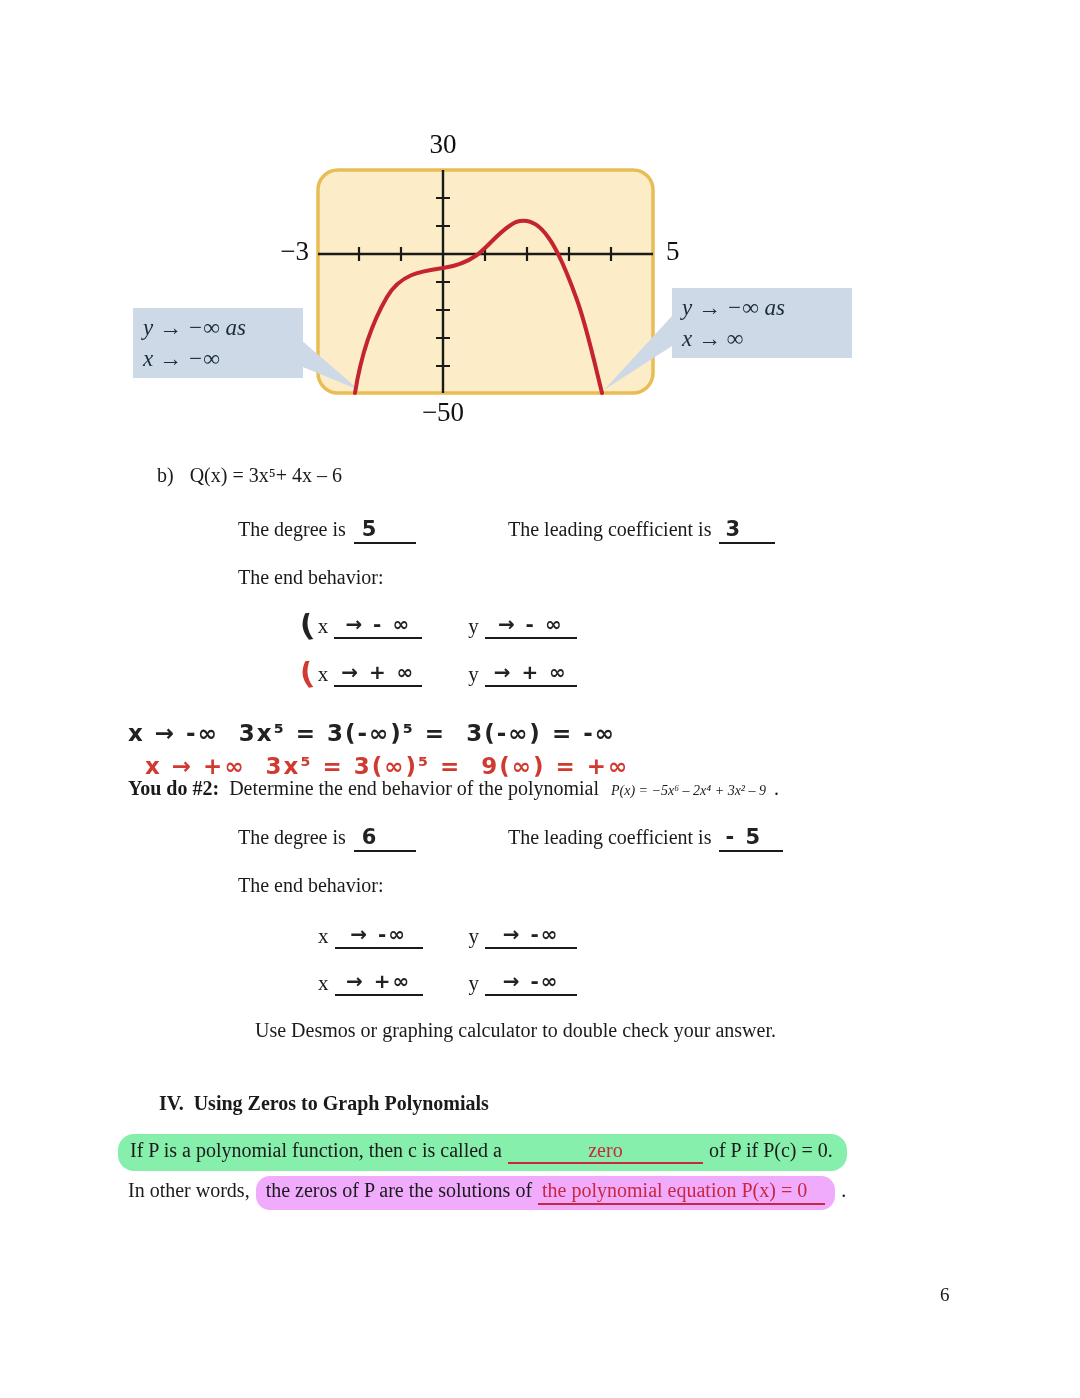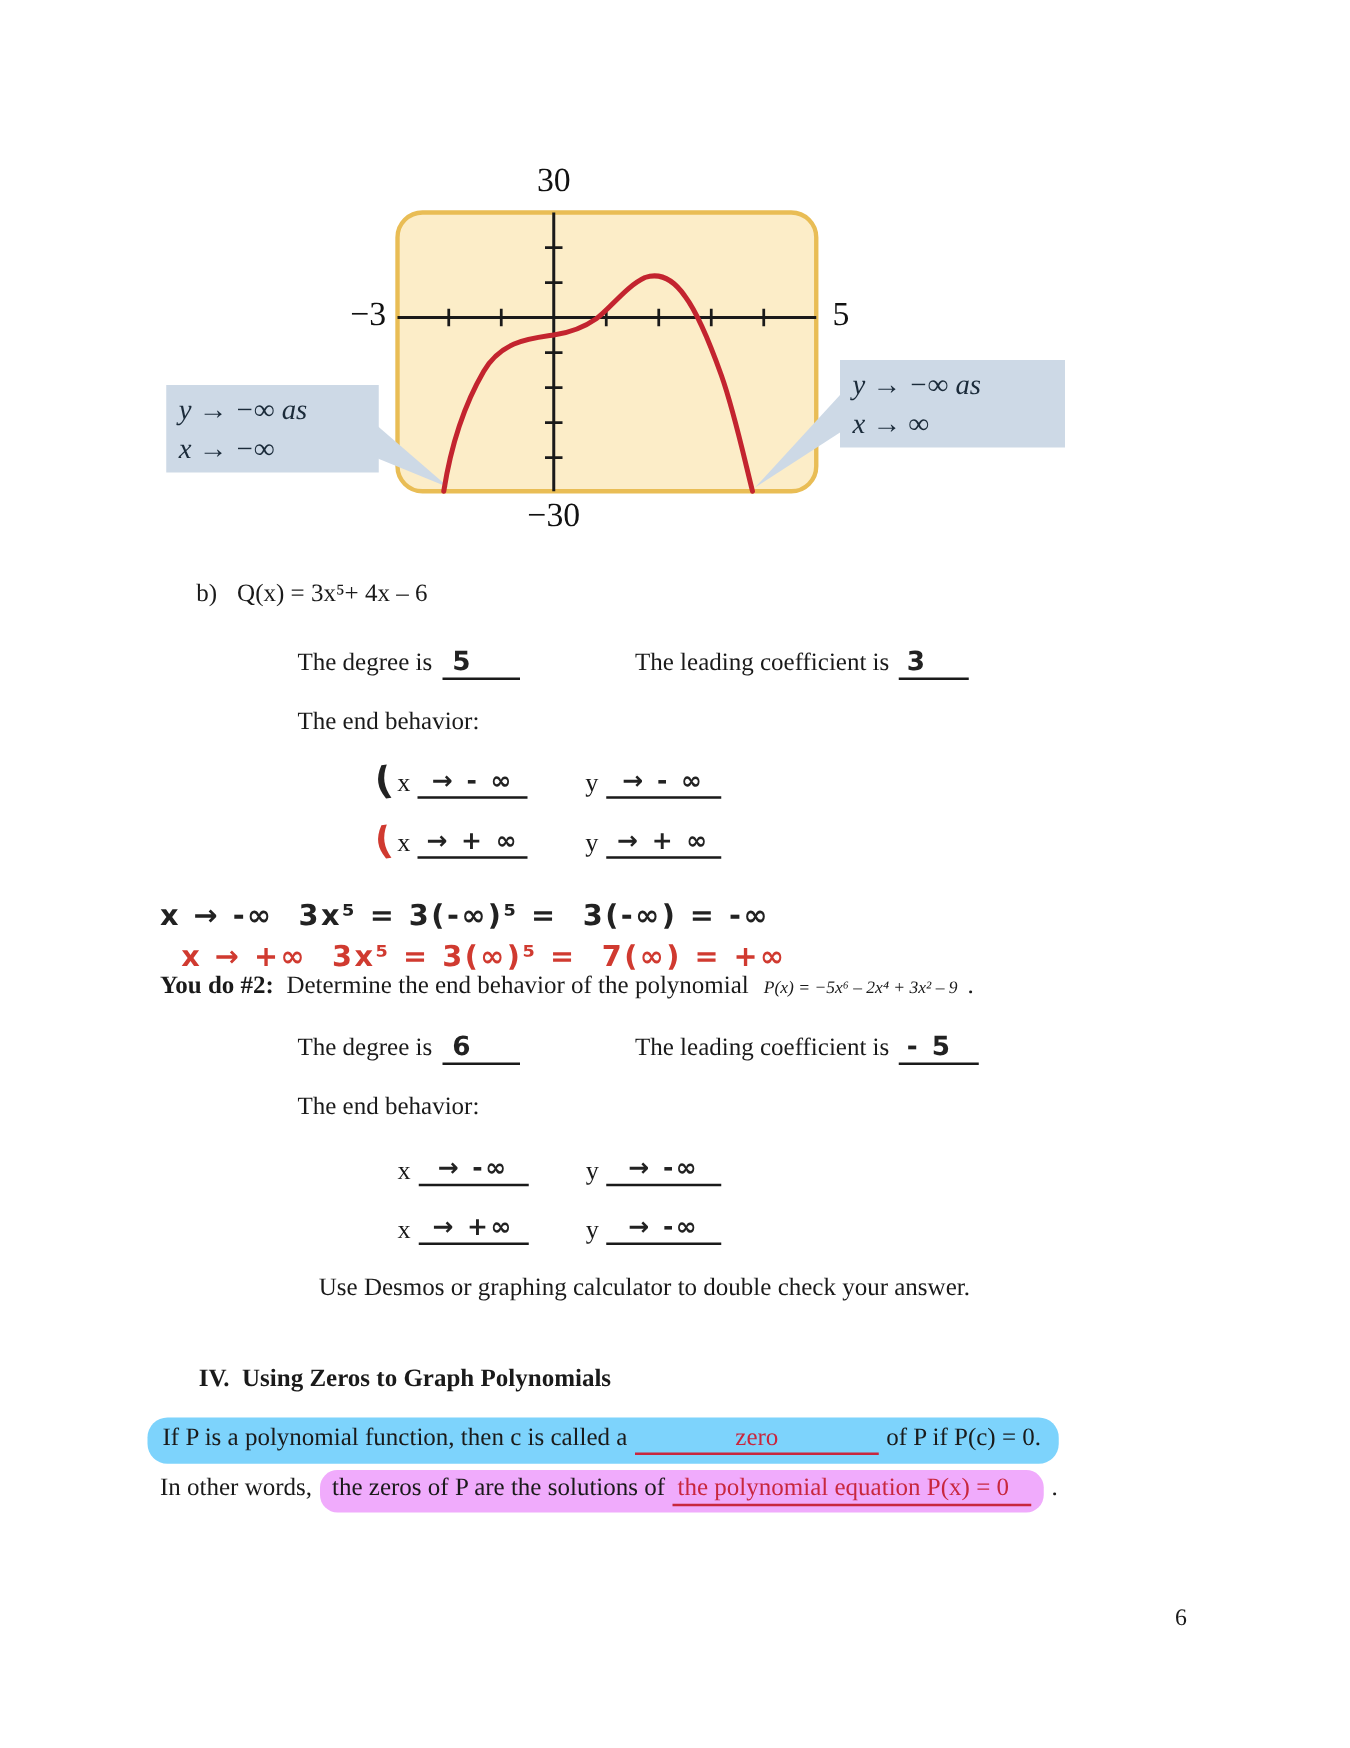--- a/index.html
+++ b/index.html
@@ -25,21 +25,21 @@
   .w85{width:88px;} .w90{width:92px;}
   .degb{width:62px;text-align:left;} .degb .hw{padding-left:8px;font-size:21px;}
   .coefb{width:56px;text-align:left;} .coefb .hw{padding-left:6px;font-size:21px;}
   .row-eb{display:flex;align-items:flex-end;}
   .row-eb .xy{font-size:21px;margin-right:6px;}
   .row-eb .gapy{margin-left:46px;}
   .paren{font-size:30px;line-height:26px;margin-right:4px;transform:rotate(-8deg);}
   .paren-red{color:#d03a30;}
   .flexline{display:flex;align-items:baseline;}
   
-  .pill{background:#7dd3fc;border-radius:16px;}
+  .pill{background:#86efac;border-radius:16px;}
   .hl1{padding:5px 14px 7px 12px;display:flex;align-items:baseline;font-size:20px;}
   .redblank{display:inline-block;width:195px;border-bottom:2.5px solid #c8273e;
             color:#c8273e;text-align:center;margin:0 6px;}
   .redans{color:#c8273e;border-bottom:2.5px solid #c8273e;padding:0 18px 1px 4px;margin-left:6px;}
   .hl2pill{padding:3px 10px 5px 10px;border-radius:14px;background:#f0abfc;margin-left:6px;}
 </style>
 </head>
 <body>
 
 <div class="page">
@@ -56,21 +56,21 @@
       <path d="M230 268
                C 236 230, 248 196, 262 172
                C 276 148, 298 146, 318 143
                C 332 141, 342 137, 352 130
                C 364 121, 376 104, 391 97
                C 403 93, 414 99, 423 112
                C 432 124, 442 147, 452 175
                C 462 203, 470 240, 477 268" fill="none" stroke="#c3242f" stroke-width="4" stroke-linecap="round"></path>
     </svg>
     <span class="glabel" style="left:296px;top:4px;width:44px;text-align:center;">30</span>
-    <span class="glabel" style="left:286px;top:272px;width:64px;text-align:center;">−30</span>
+    <span class="glabel" style="left:286px;top:272px;width:64px;text-align:center;">−50</span>
     <span class="glabel" style="left:132px;top:111px;width:52px;text-align:right;">−3</span>
     <span class="glabel" style="left:541px;top:111px;">5</span>
     <div class="callout" style="left:8px;top:183px;width:150px;height:62px;">
       <div>y → −∞ as</div>
       <div>x → −∞</div>
     </div>
     <div class="callout" style="left:547px;top:163px;width:160px;height:62px;">
       <div>y → −∞ as</div>
       <div>x → ∞</div>
     </div>
@@ -102,21 +102,21 @@
 
   <div class="abs row-eb" style="top:659px;left:300px;">
     <span class="hw paren paren-red">(</span>
     <span class="serif xy">x</span>
     <span class="ub w85"><span class="hw">→ + ∞</span></span>
     <span class="serif xy gapy">y</span>
     <span class="ub w90"><span class="hw">→ + ∞</span></span>
   </div>
 
   <div class="abs hw-line" style="top:720px;left:128px;">x → -∞  3x⁵ = 3(-∞)⁵ =  3(-∞) = -∞</div>
-  <div class="abs hw-line hw-red" style="top:753px;left:145px;">x → +∞  3x⁵ = 3(∞)⁵ =  7(∞) = +∞</div>
+  <div class="abs hw-line hw-red" style="top:753px;left:145px;">x → +∞  3x⁵ = 3(∞)⁵ =  9(∞) = +∞</div>
 
   <div class="abs flexline" style="top:777px;left:128px;">
     <span class="serif bold">You do #2:</span>
     <span class="serif" style="margin-left:10px;">Determine the end behavior of the polynomial</span>
     <span class="serif eqsm" style="margin-left:12px;">P(x) = −5x⁶ – 2x⁴ + 3x² – 9</span>
     <span class="serif" style="margin-left:8px;">.</span>
   </div>
 
   <div class="abs flexline" style="top:824px;left:238px;">
     <span class="serif">The degree is</span>

